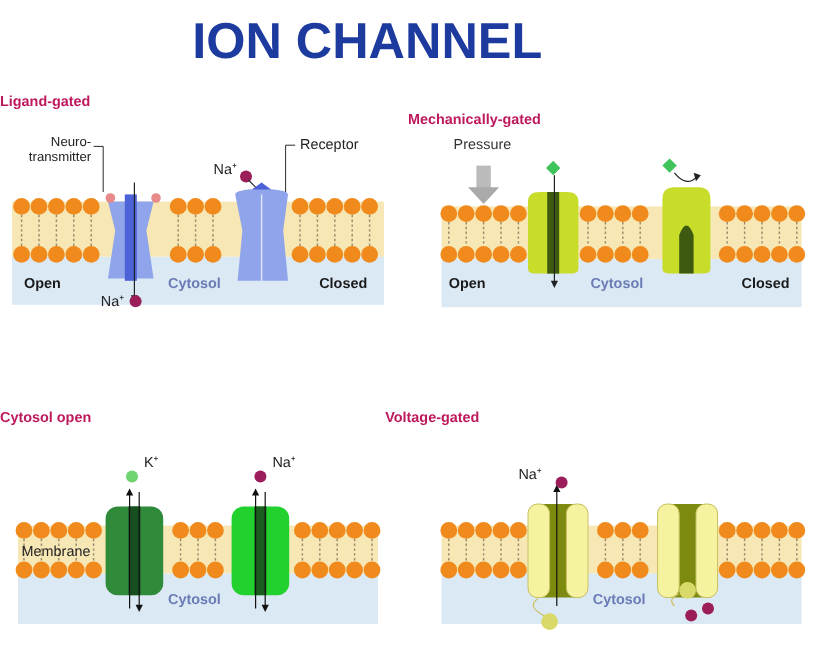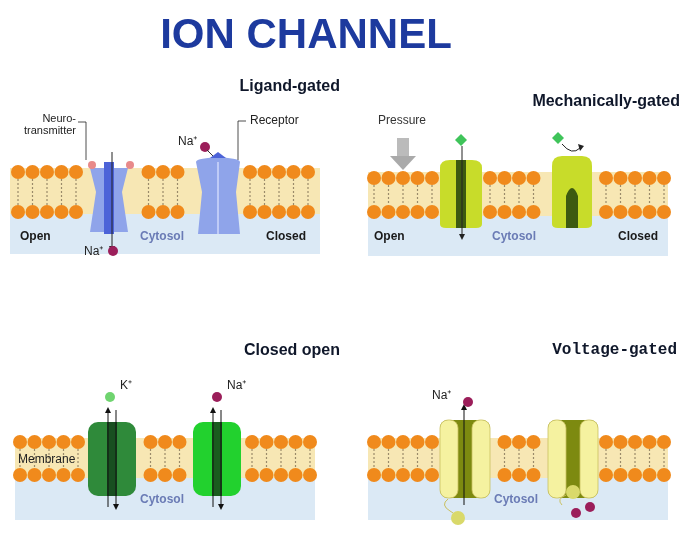--- a/index.html
+++ b/index.html
@@ -1,30 +1,30 @@
 <!DOCTYPE html>
 <html><head>
 <meta charset="utf-8">
 <style>
   html,body{margin:0;padding:0;background:#ffffff;}
   body{width:680px;height:542px;position:relative;overflow:hidden;font-family:"Liberation Sans",sans-serif;}
   .title{position:absolute;left:0;width:612px;top:10px;text-align:center;font-size:42px;font-weight:bold;color:#1d3a9e;letter-spacing:0px;}
-  .panel-title{position:absolute;font-size:16px;font-weight:bold;color:#0f172a;text-align:right;width:340px;}
+  .panel-title{position:absolute;font-size:12px;font-weight:bold;color:#be185d;text-align:left;width:340px;}
   svg.panel{position:absolute;}
   .lbl{font-family:"Liberation Sans",sans-serif;}
 </style>
 </head>
 <body>
 
 <div class="title">ION CHANNEL</div>
 
 <div class="panel-title" style="left:0;top:77px;">Ligand-gated</div>
 <div class="panel-title" style="left:340px;top:92px;">Mechanically-gated</div>
-<div class="panel-title" style="left:0;top:341px;">Closed open</div>
-<div class="panel-title" style="left:337px;top:341px;font-family:Liberation Mono, monospace;">Voltage-gated</div>
+<div class="panel-title" style="left:0;top:341px;">Cytosol open</div>
+<div class="panel-title" style="left:321px;top:341px;">Voltage-gated</div>
 
 <svg class="panel" style="left:0;top:100px" width="340" height="170" viewBox="0 0 340 170">
   <g>
     <rect x="10" y="68" width="310" height="46" fill="#f7e7b4"></rect>
     <rect x="10" y="114" width="310" height="40" fill="#dbe9f5"></rect>
     <g class="lipids-top">
         <circle cx="18" cy="72" r="7" fill="#f08a1c"></circle>
         <line x1="18" x2="18" y1="79" y2="105" stroke="#9a8a6a" stroke-width="1.2" stroke-dasharray="2 2"></line>
         <circle cx="32.5" cy="72" r="7" fill="#f08a1c"></circle>
         <line x1="32.5" x2="32.5" y1="79" y2="105" stroke="#9a8a6a" stroke-width="1.2" stroke-dasharray="2 2"></line>

